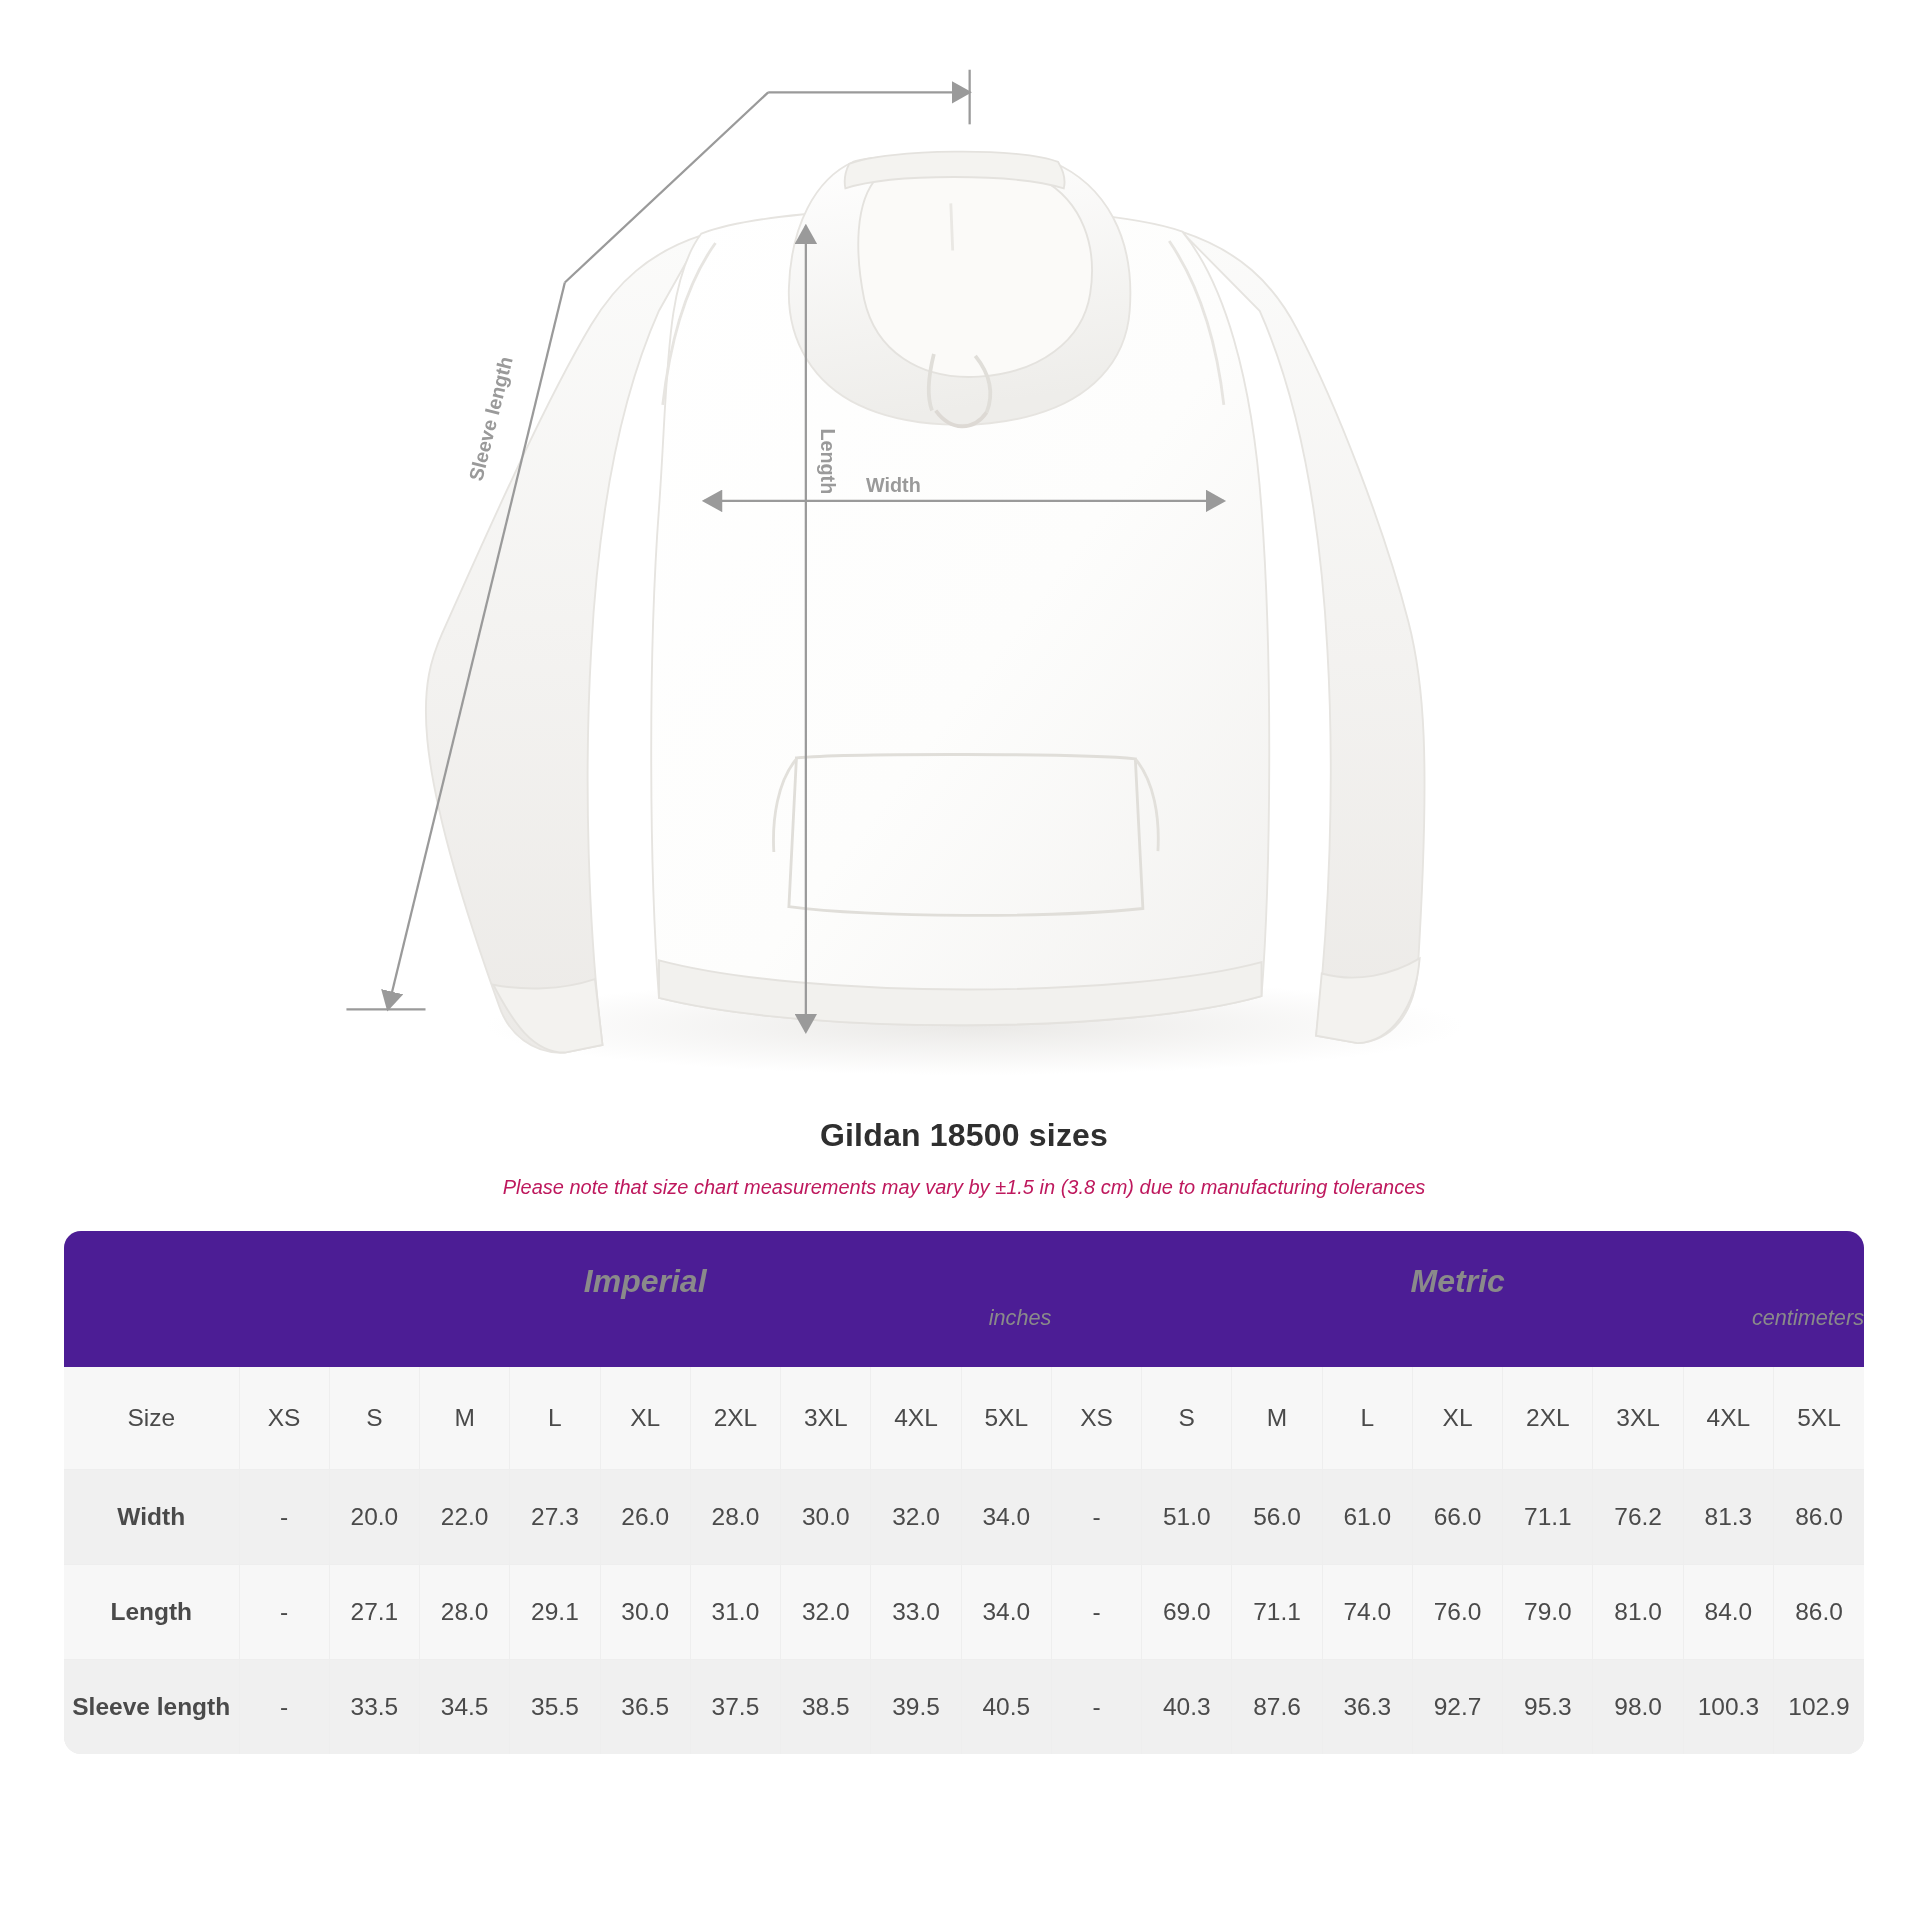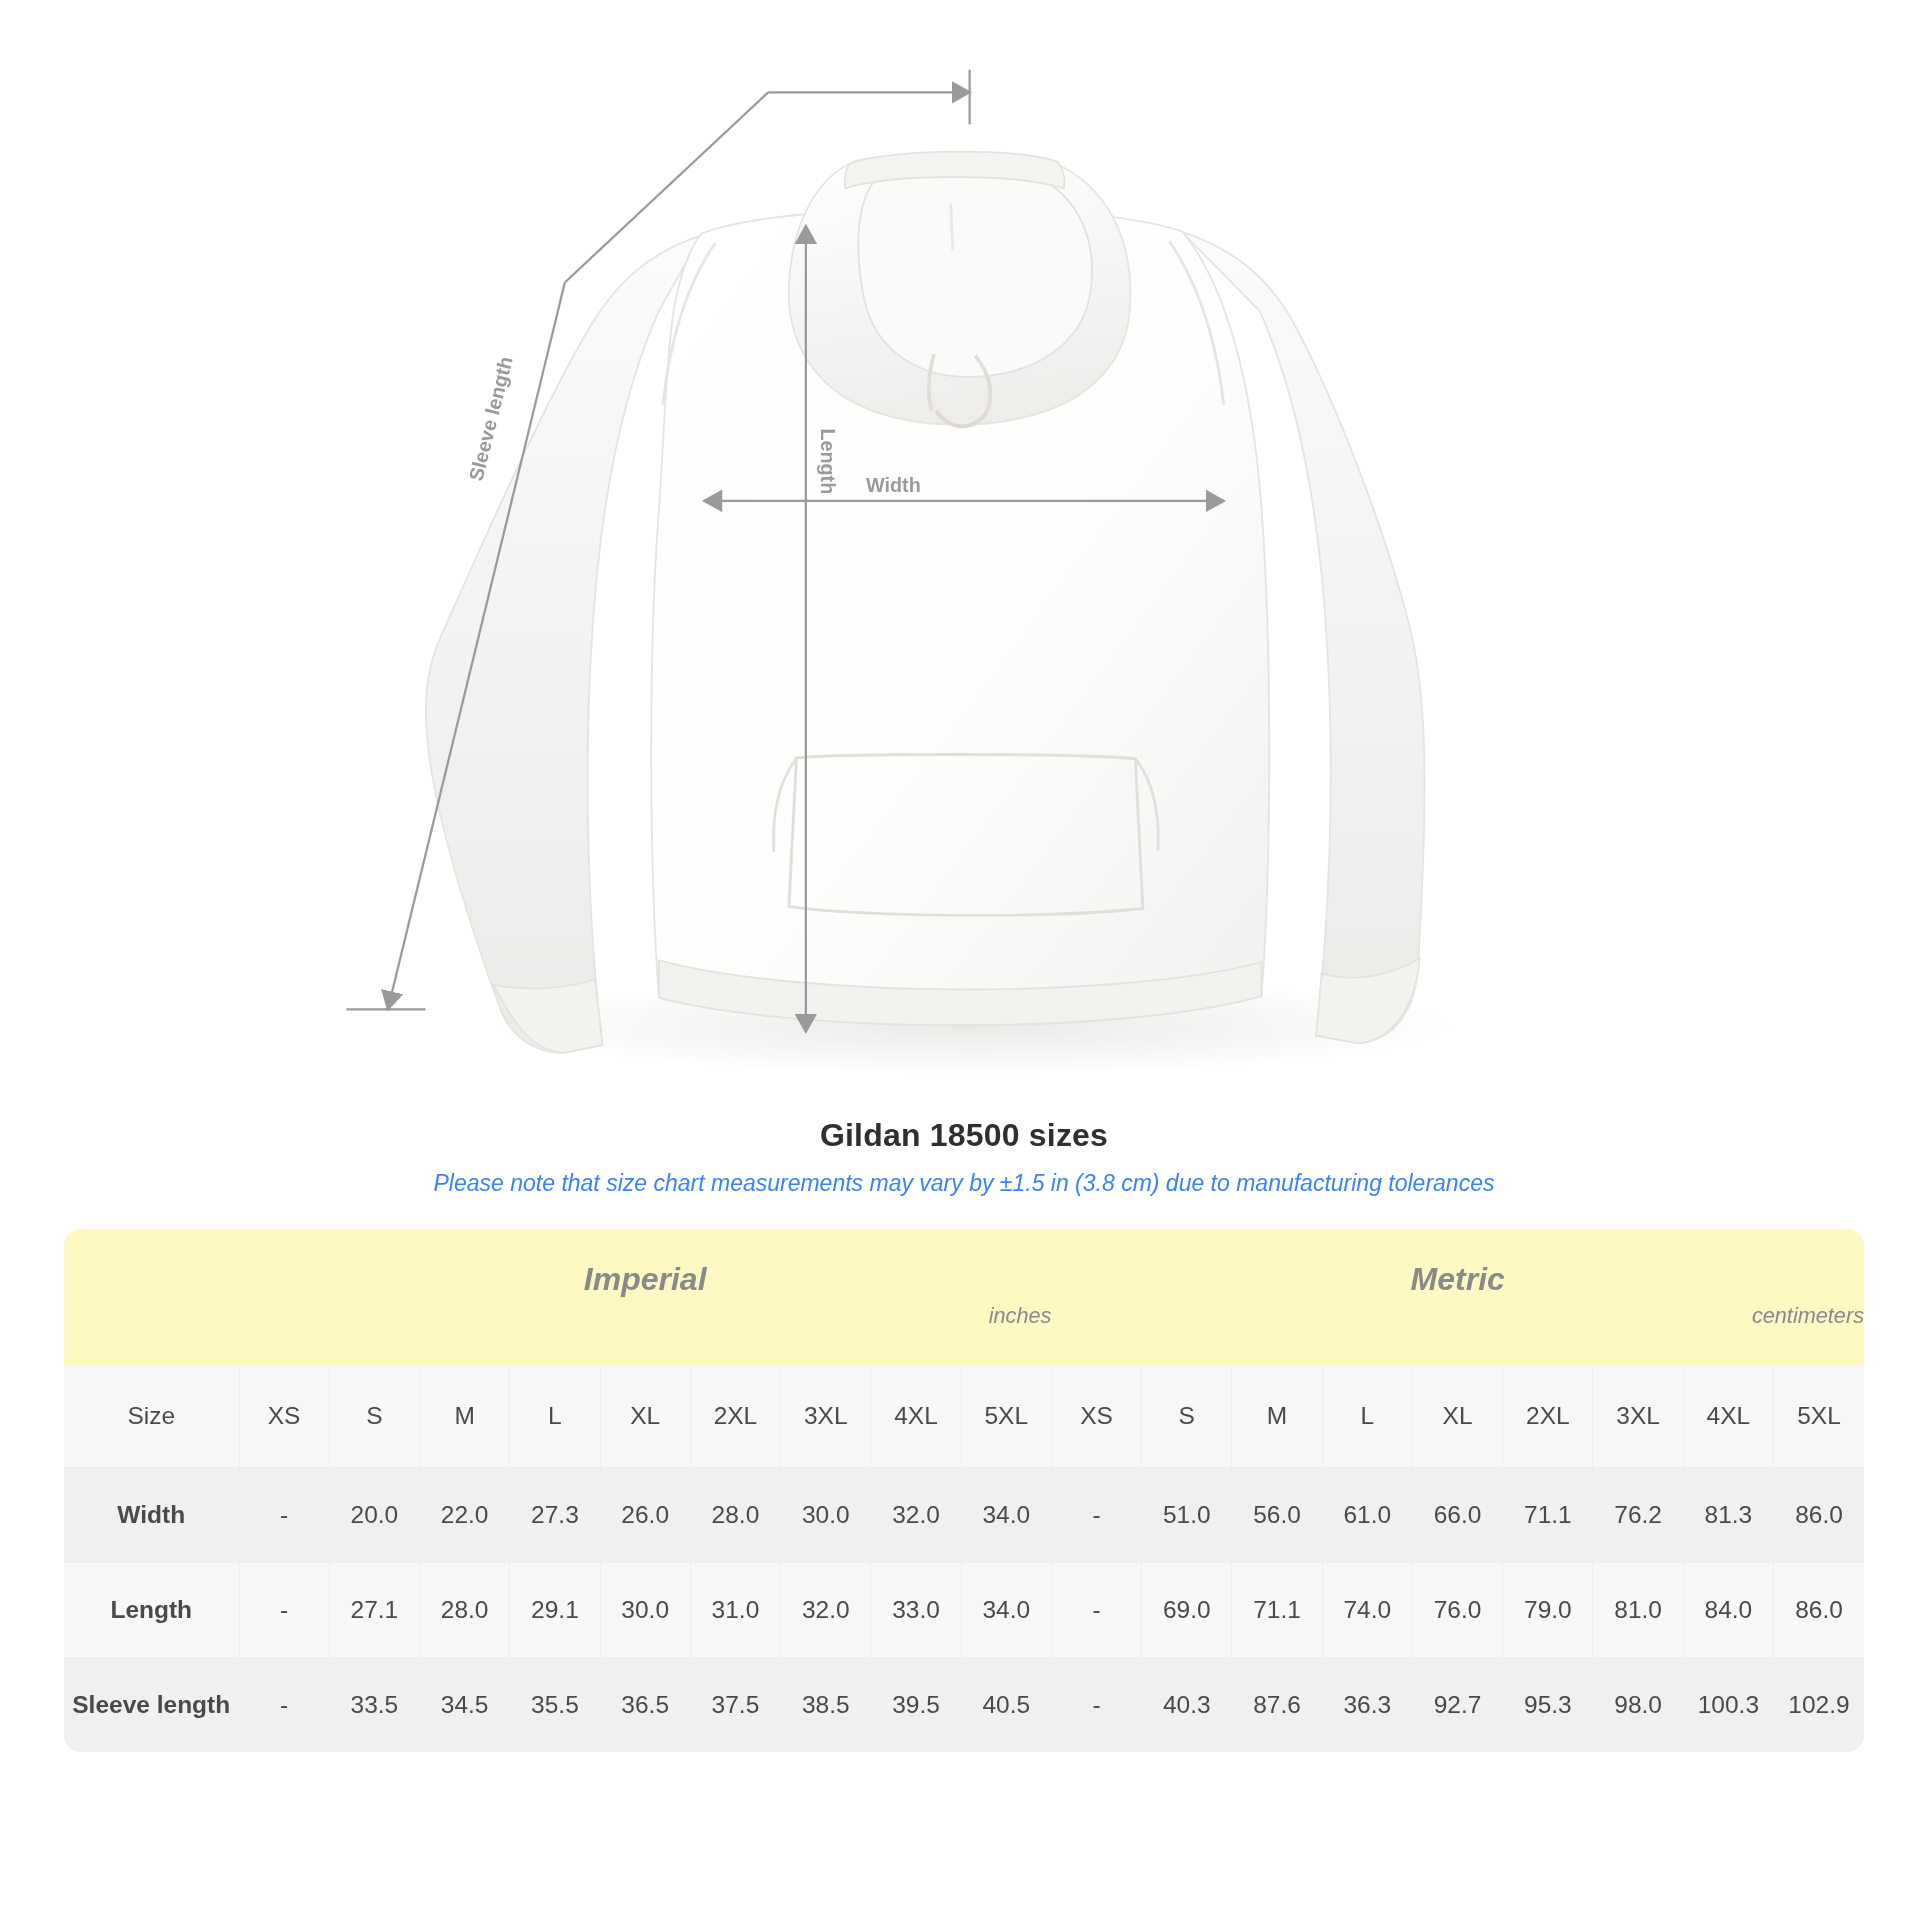--- a/index.html
+++ b/index.html
@@ -38,24 +38,24 @@
     text-align: center;
     margin-top: 5.6px;
   }
   .chart-title {
     font-size: 32px;
     font-weight: bold;
     color: #2f2f2f;
     letter-spacing: 0.2px;
   }
   .chart-note {
-    margin-top: 16px;
-    font-size: 23px;
+    margin-top: 22px;
+    font-size: 20px;
     font-style: italic;
-    color: #3b82f6;
+    color: #be185d;
   }
 
   
   .table-wrap {
     margin: 32px 64px 0 64px;
     border-radius: 17px;
     overflow: hidden;
     background: #eaeaea;
   }
   table.sizes {
@@ -65,21 +65,21 @@
   }
   table.sizes td, table.sizes th {
     text-align: center;
     vertical-align: middle;
     font-size: 24.5px;
     color: #4a4a4a;
     padding: 0;
   }
   .unit-row td {
     height: 136px;
-    background: #fef9c3;
+    background: #4c1d95;
     border: none;
   }
   .unit-name {
     font-size: 32px;
     font-style: italic;
     font-weight: bold;
     color: #8a8a8a;
     line-height: 1.25;
   }
   .unit-sub {

